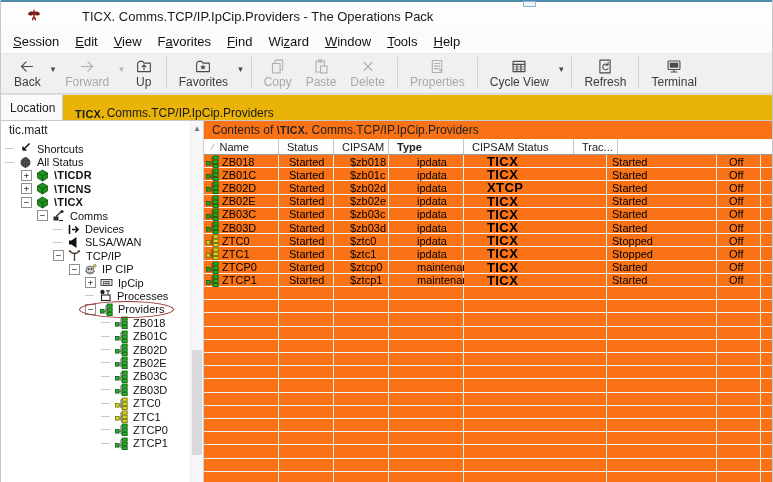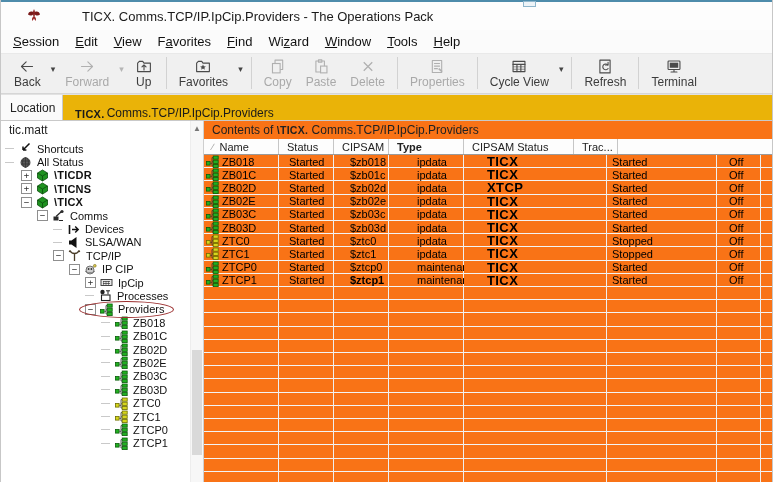--- a/index.html
+++ b/index.html
@@ -875,21 +875,21 @@
                   <rect x="7.2" y="1" width="5" height="3.2" fill="#21b021" stroke="#0a5c0a" stroke-width="0.8"></rect>
                   <rect x="7.2" y="5.2" width="5" height="3.2" fill="#21b021" stroke="#0a5c0a" stroke-width="0.8"></rect>
                   <rect x="7.2" y="9.4" width="5" height="3.2" fill="#21b021" stroke="#0a5c0a" stroke-width="0.8"></rect>
                 </svg>
               </span>
               <span>ZTCP1</span>
             </div>
             <div class="td c-status" style="width: 55px;">
               <span>Started</span>
             </div>
-            <div class="td c-cipsam" style="width: 55px; font-weight: bold;">
+            <div class="td c-cipsam" style="width: 55px;">
               <span>$ztcp1</span>
             </div>
             <div class="td c-type" style="width: 75px;">
               <span>maintenance</span>
             </div>
             <div class="td c-host" style="width: 143px;">
               <span>TICX</span>
             </div>
             <div class="td c-cstat" style="width: 110px;">
               <span>Started</span>

